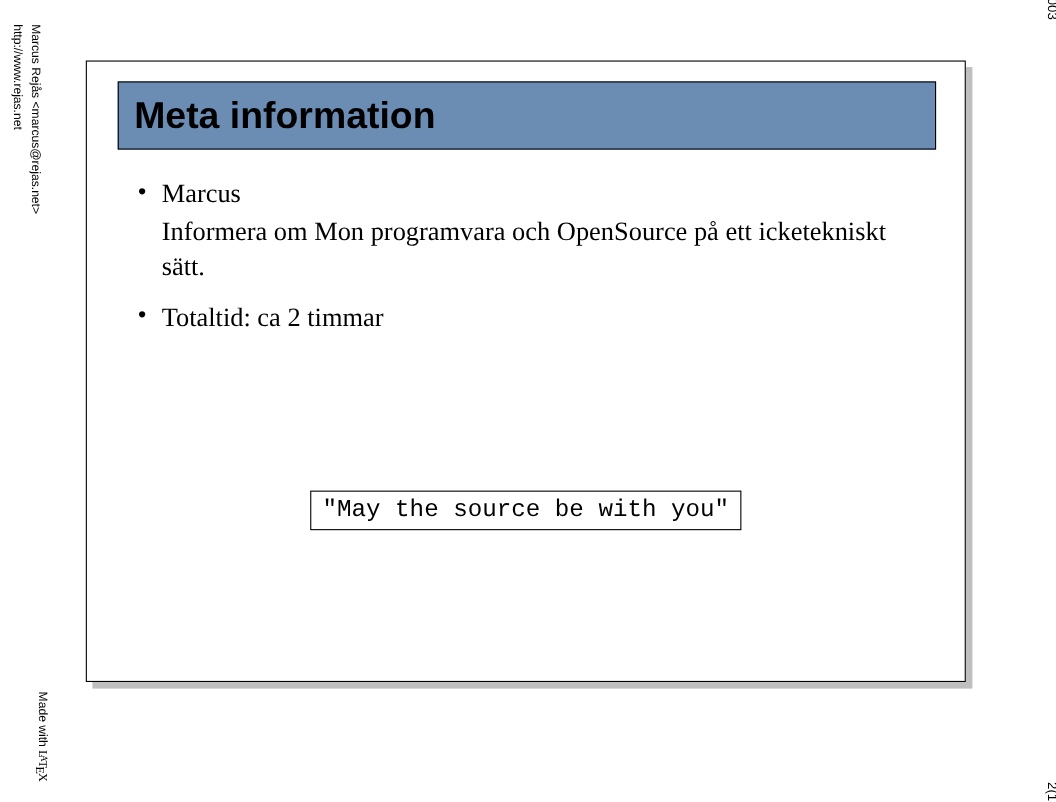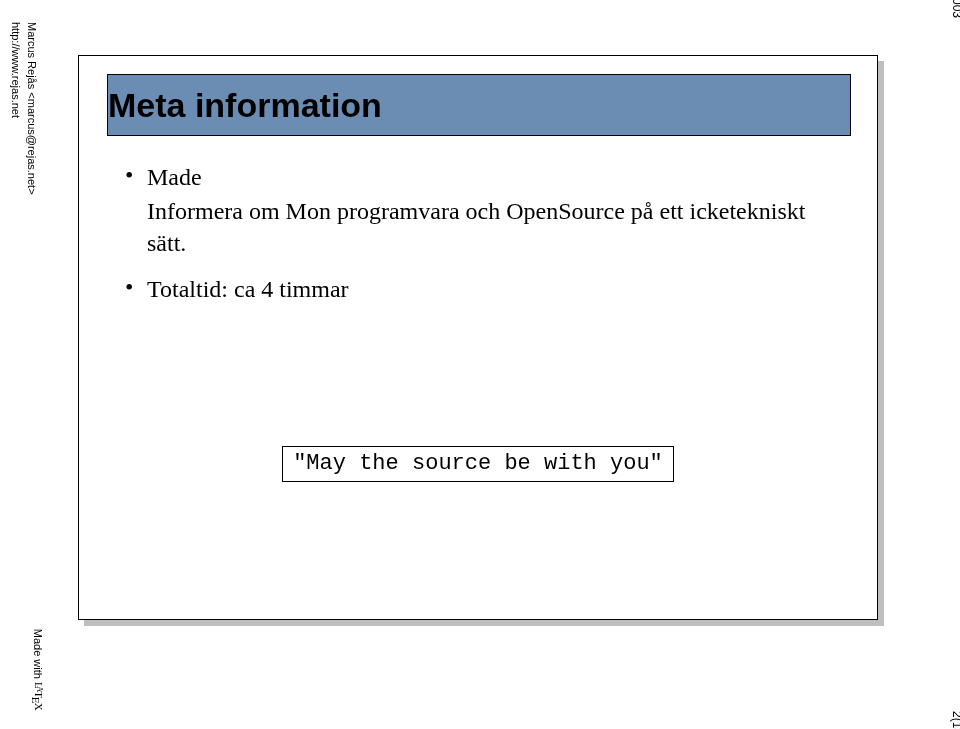--- a/index.html
+++ b/index.html
@@ -119,20 +119,21 @@
     width: 744px;
     height: 62px;
   }
   .title-bar {
     width: 100%;
     height: 100%;
     background: #6b8db4;
     border: 1.5px solid #000000;
     display: flex;
     align-items: center;
+    padding-left: 14px;
   }
   .title-text {
     font-size: 34px;
     font-weight: bold;
     font-family: "Helvetica", Arial, sans-serif;
     color: #000000;
   }
 
   
   .body {
@@ -198,25 +199,25 @@
   <div class="slide">
 
     <div class="title-wrap">
       <div class="title-bar">
         <span class="title-text">Meta information</span>
       </div>
     </div>
 
     <div class="body">
       <div class="item">
-        <div>Made</div>
+        <div>Marcus</div>
         <div class="subtext">Informera om Mon programvara och OpenSource på ett icketekniskt sätt.</div>
       </div>
       <div class="item">
-        <div>Totaltid: ca 4 timmar</div>
+        <div>Totaltid: ca 2 timmar</div>
       </div>
     </div>
 
     <div class="quote-wrap">
       <div class="quote-box">"May the source be with you"</div>
     </div>
 
   </div>
 </div>
 

